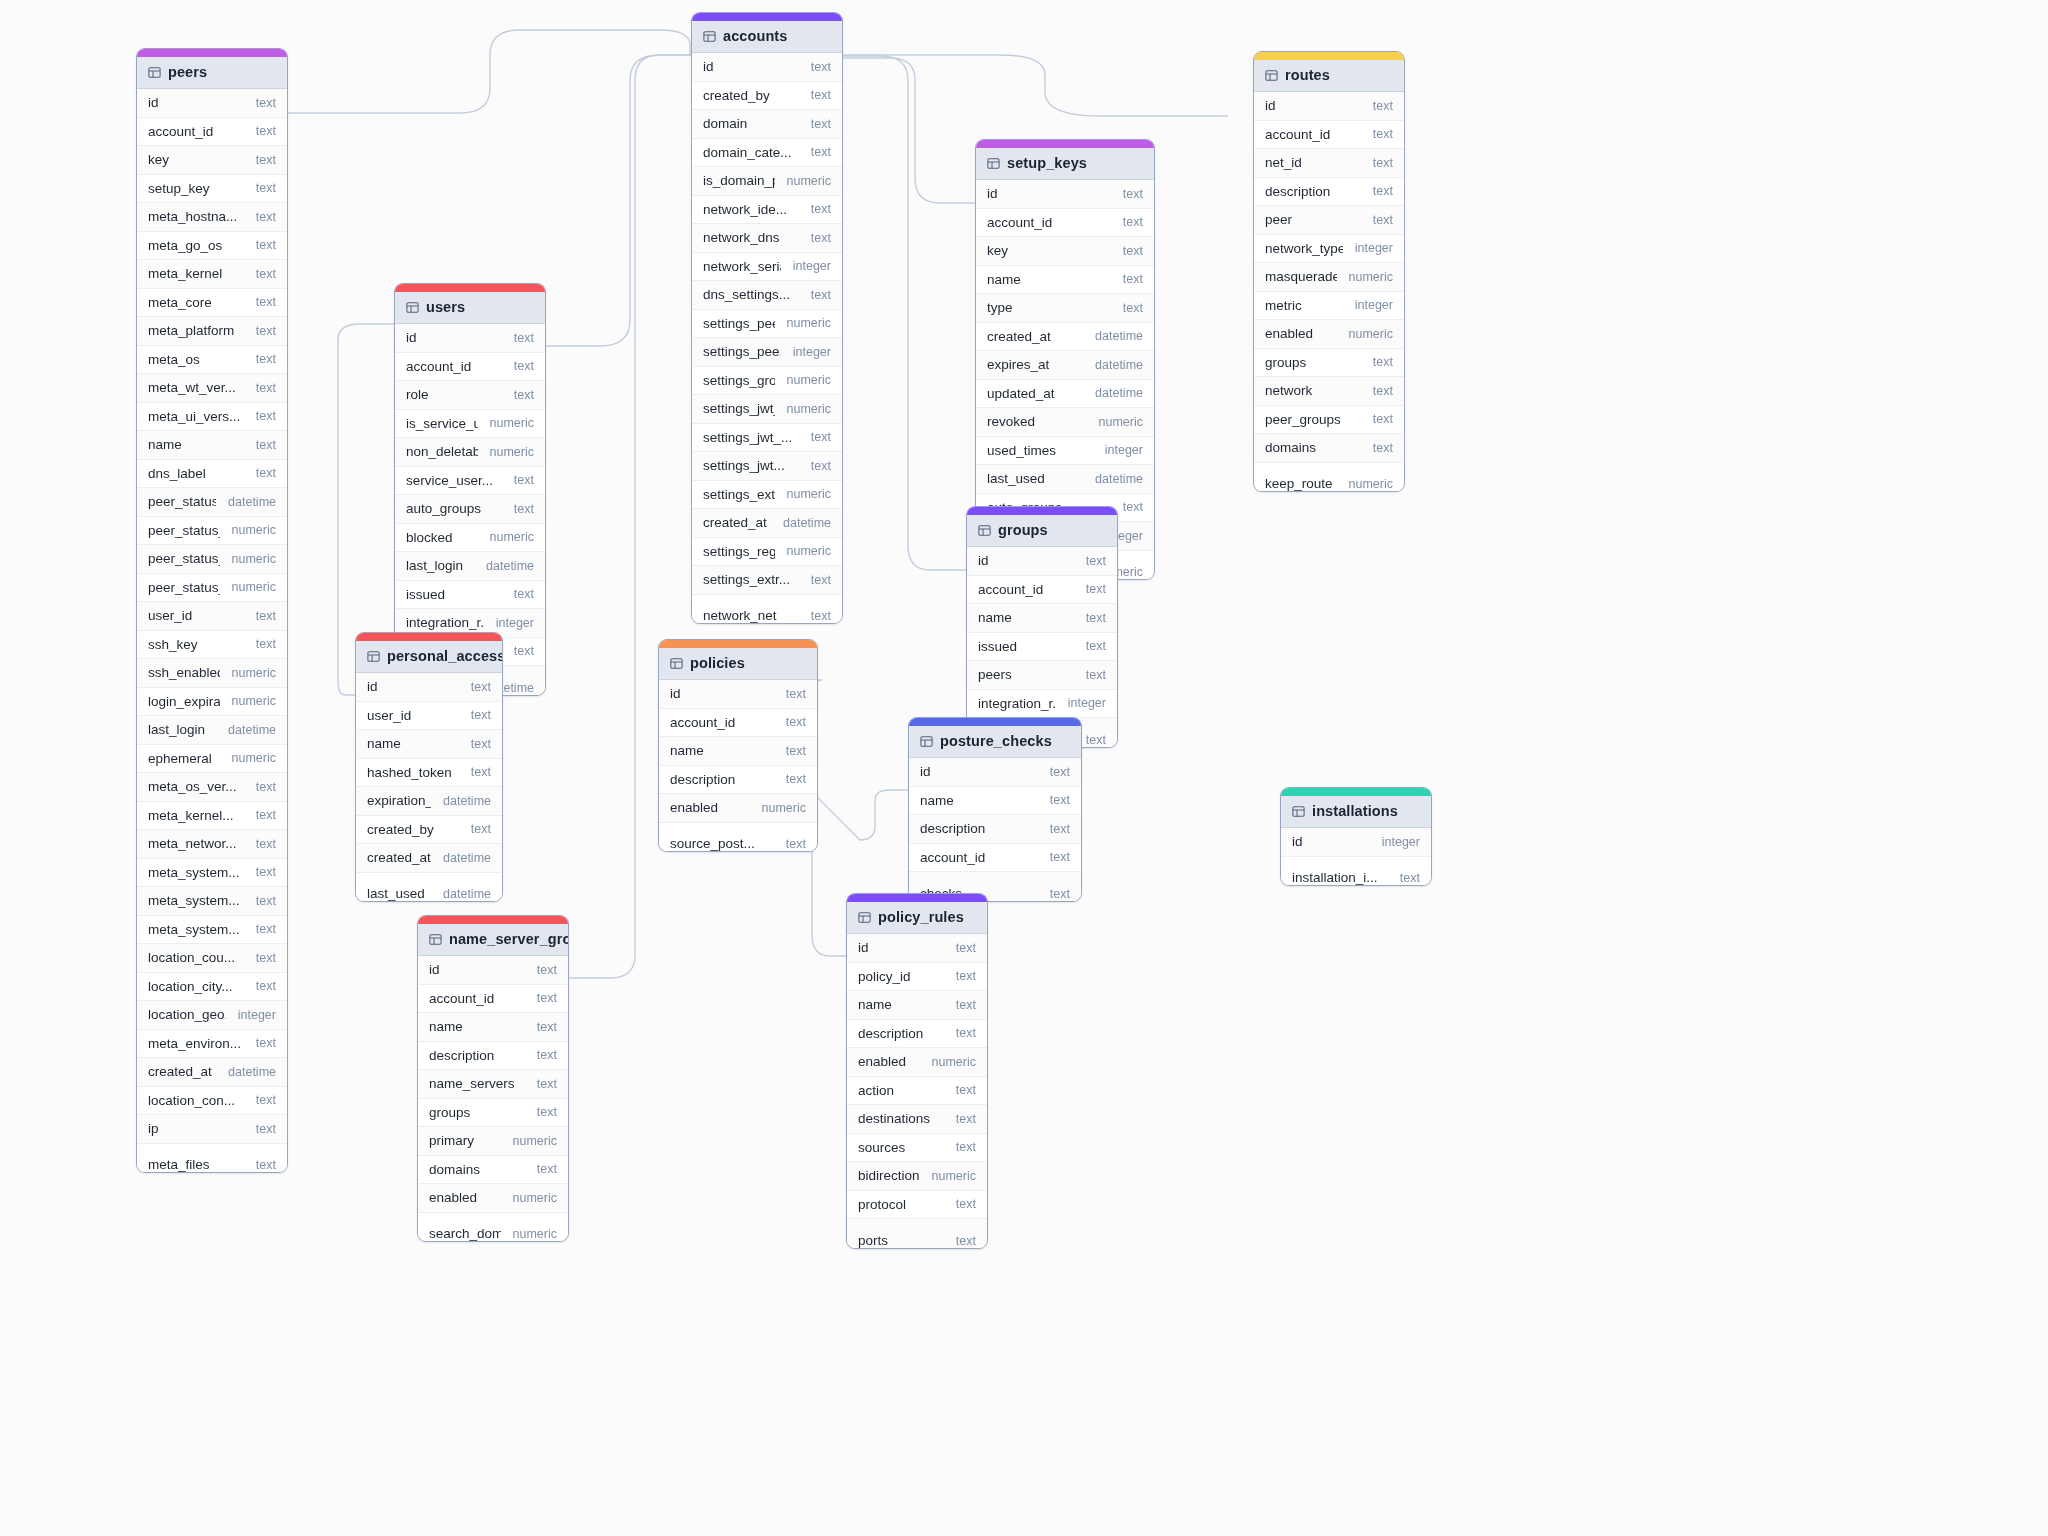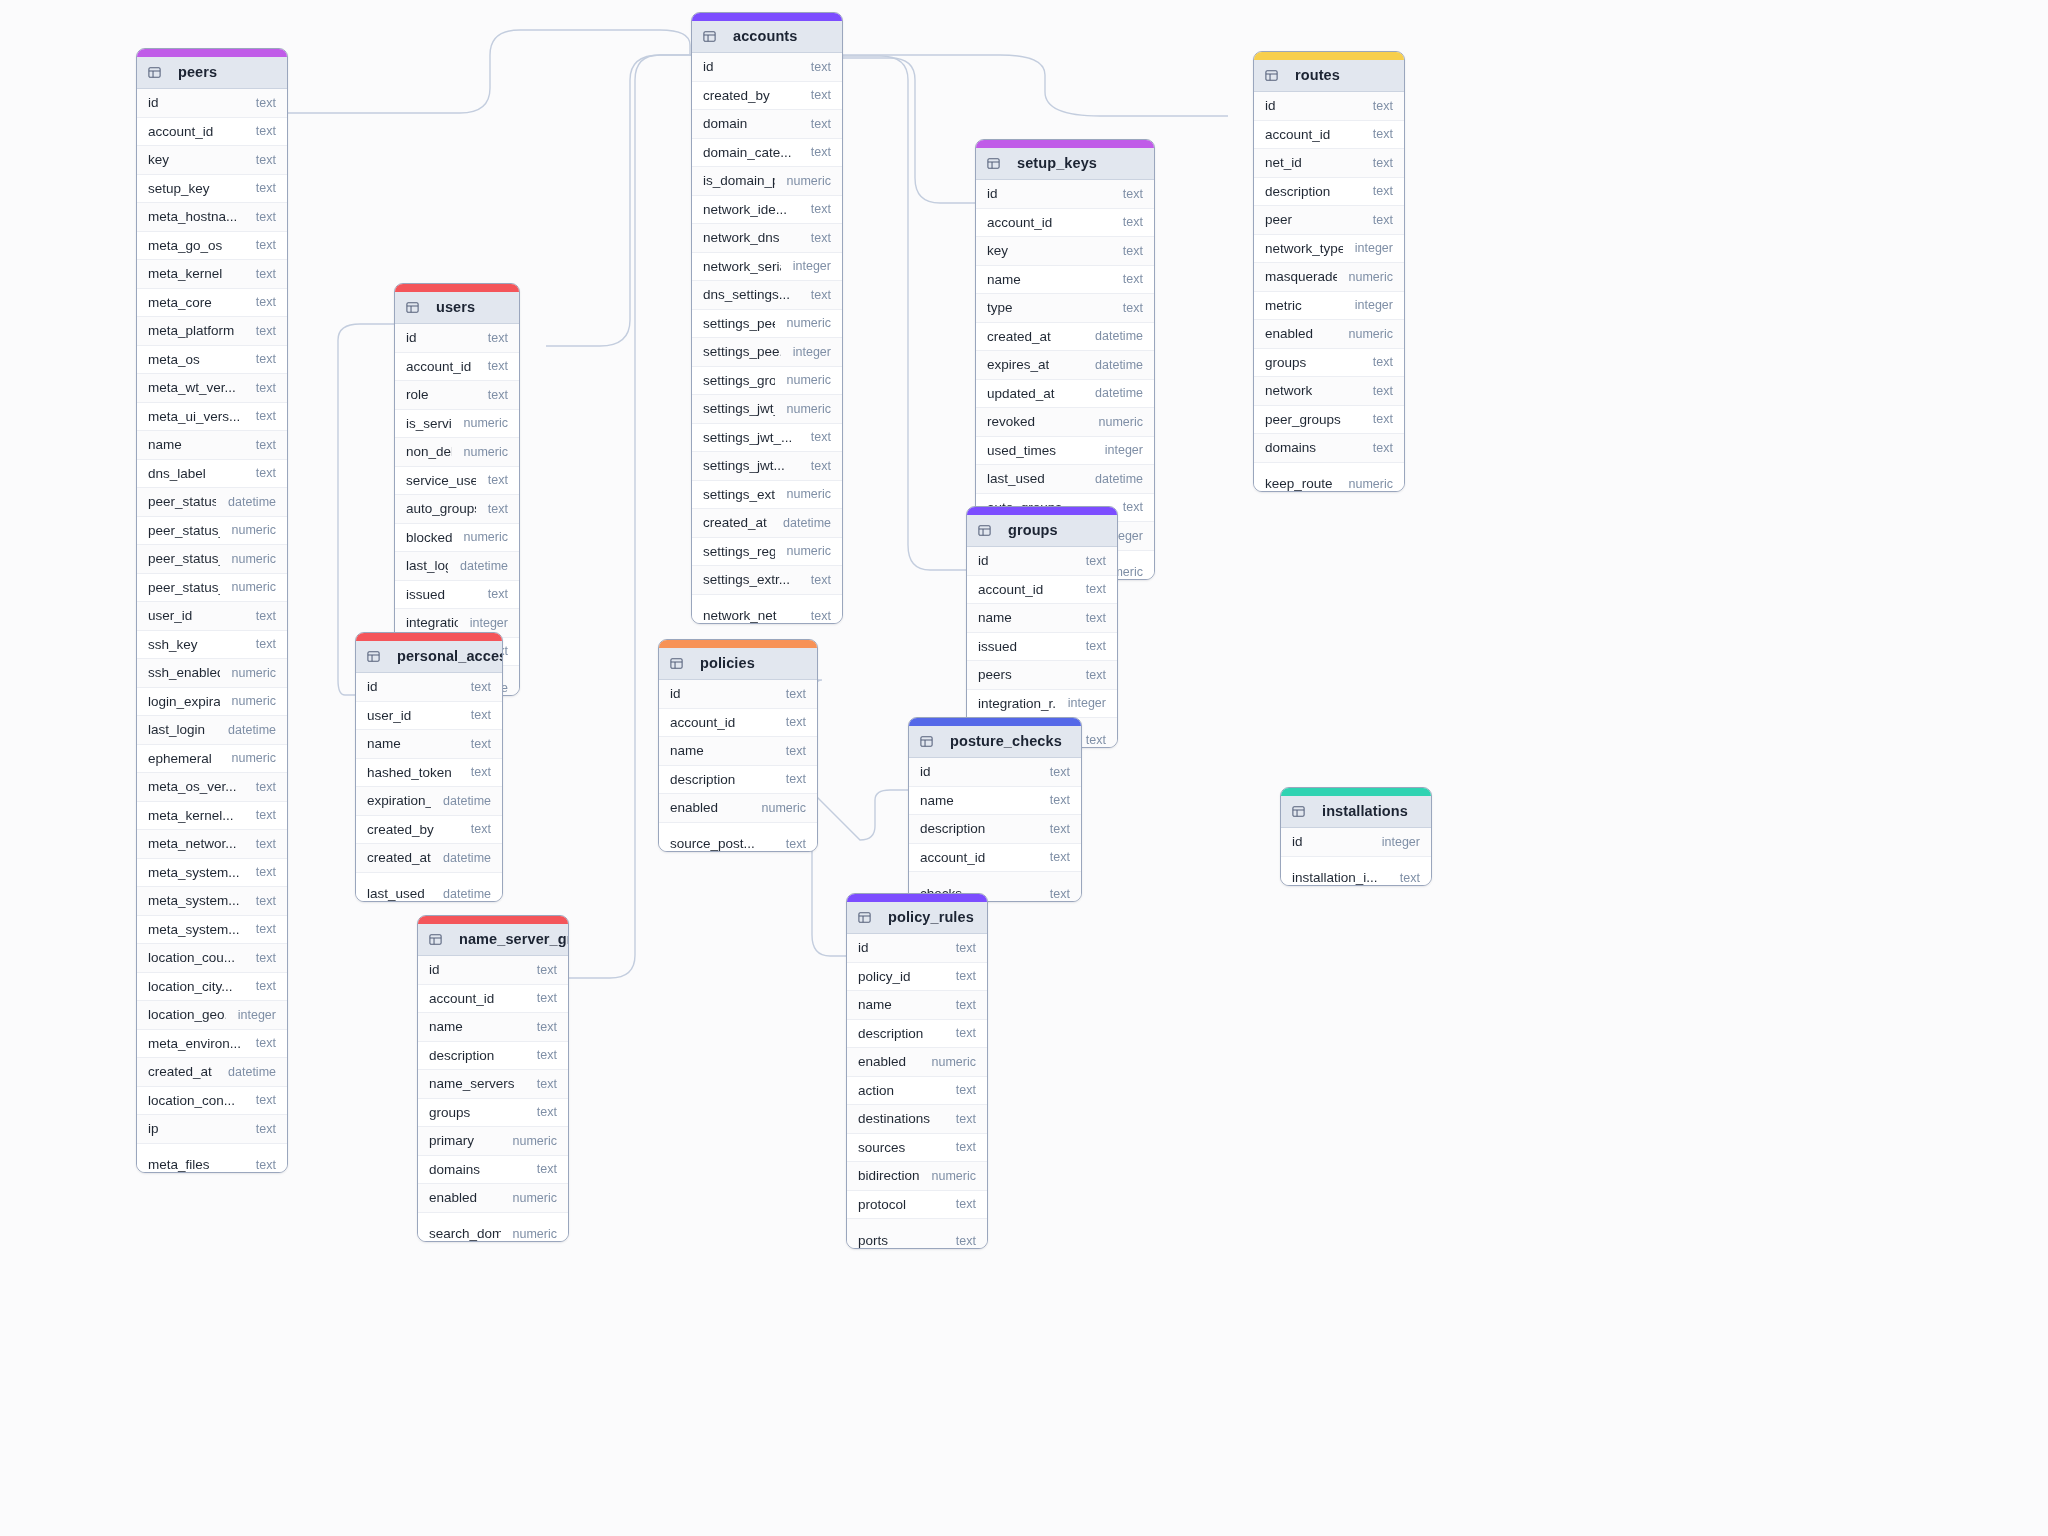--- a/index.html
+++ b/index.html
@@ -30,21 +30,21 @@
     box-shadow: 0 1px 2px rgba(30,40,60,0.10);
     overflow: hidden;
   }
   .accent-bar {
     height: 8px;
     width: 100%;
   }
   .table-header {
     display: flex;
     align-items: center;
-    gap: 17px;
+    gap: 7px;
     background: #e2e7ef;
     padding: 7px 11px 8px 11px;
     border-bottom: 1px solid #cbd3e0;
   }
   .table-header .tbl-icon {
     display: inline-block;
     width: 13px; height: 13px;
     flex: 0 0 13px;
     line-height: 0;
   }
@@ -253,21 +253,21 @@
         </div>
         <div class="field-row">
           <span class="field-name">ip</span>
           <span class="field-type">text</span>
         </div>
         <div class="field-row">
           <span class="field-name">meta_files</span>
           <span class="field-type">text</span>
         </div>
       </div>
-      <div class="table-node" style="left: 394px; top: 283px; width: 126px;">
+      <div class="table-node" style="left: 394px; top: 283px; width: 152px;">
         <div class="accent-bar" style="background: rgb(244, 85, 90);"></div>
         <div class="table-header">
           <span class="tbl-icon"><svg viewBox="0 0 16 16" width="13" height="13" aria-hidden="true">
               <rect x="1.1" y="2.1" width="13.8" height="11.8" rx="1.6" ry="1.6" fill="none" stroke="#55607a" stroke-width="1.3"></rect>
               <line x1="1.1" y1="6.1" x2="14.9" y2="6.1" stroke="#55607a" stroke-width="1.3"></line>
               <line x1="6.2" y1="6.1" x2="6.2" y2="13.9" stroke="#55607a" stroke-width="1.3"></line>
             </svg></span>
           <span class="table-title">users</span>
         </div>
         <div class="field-row">

